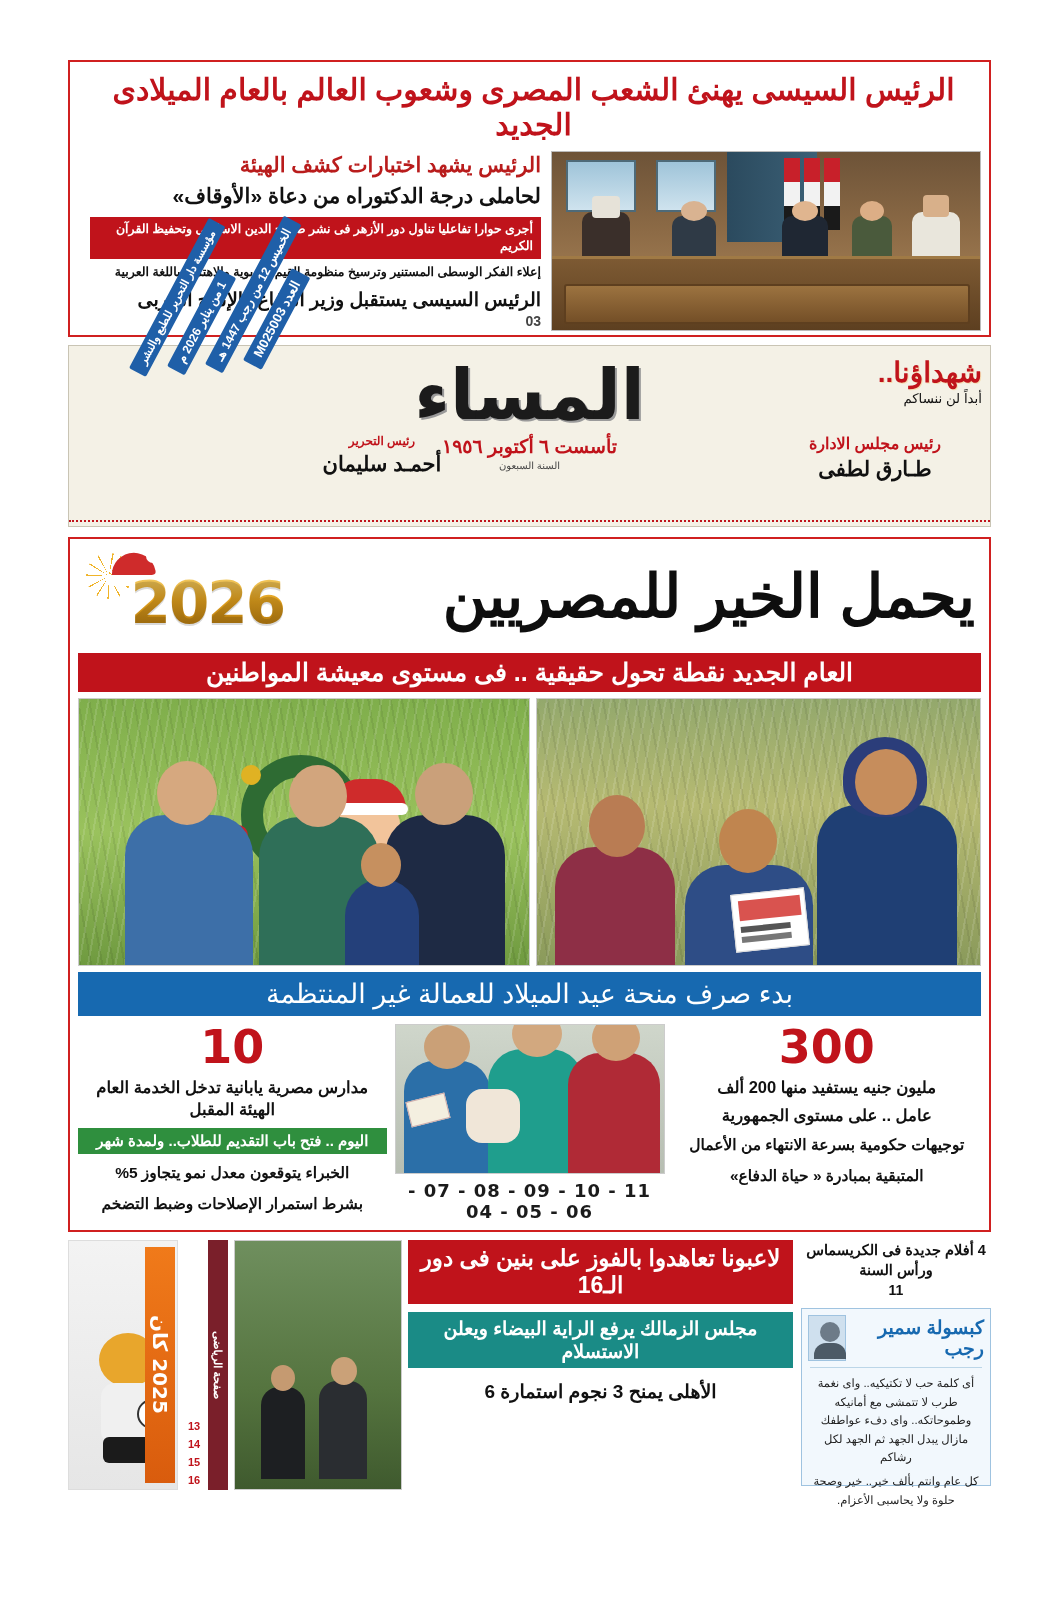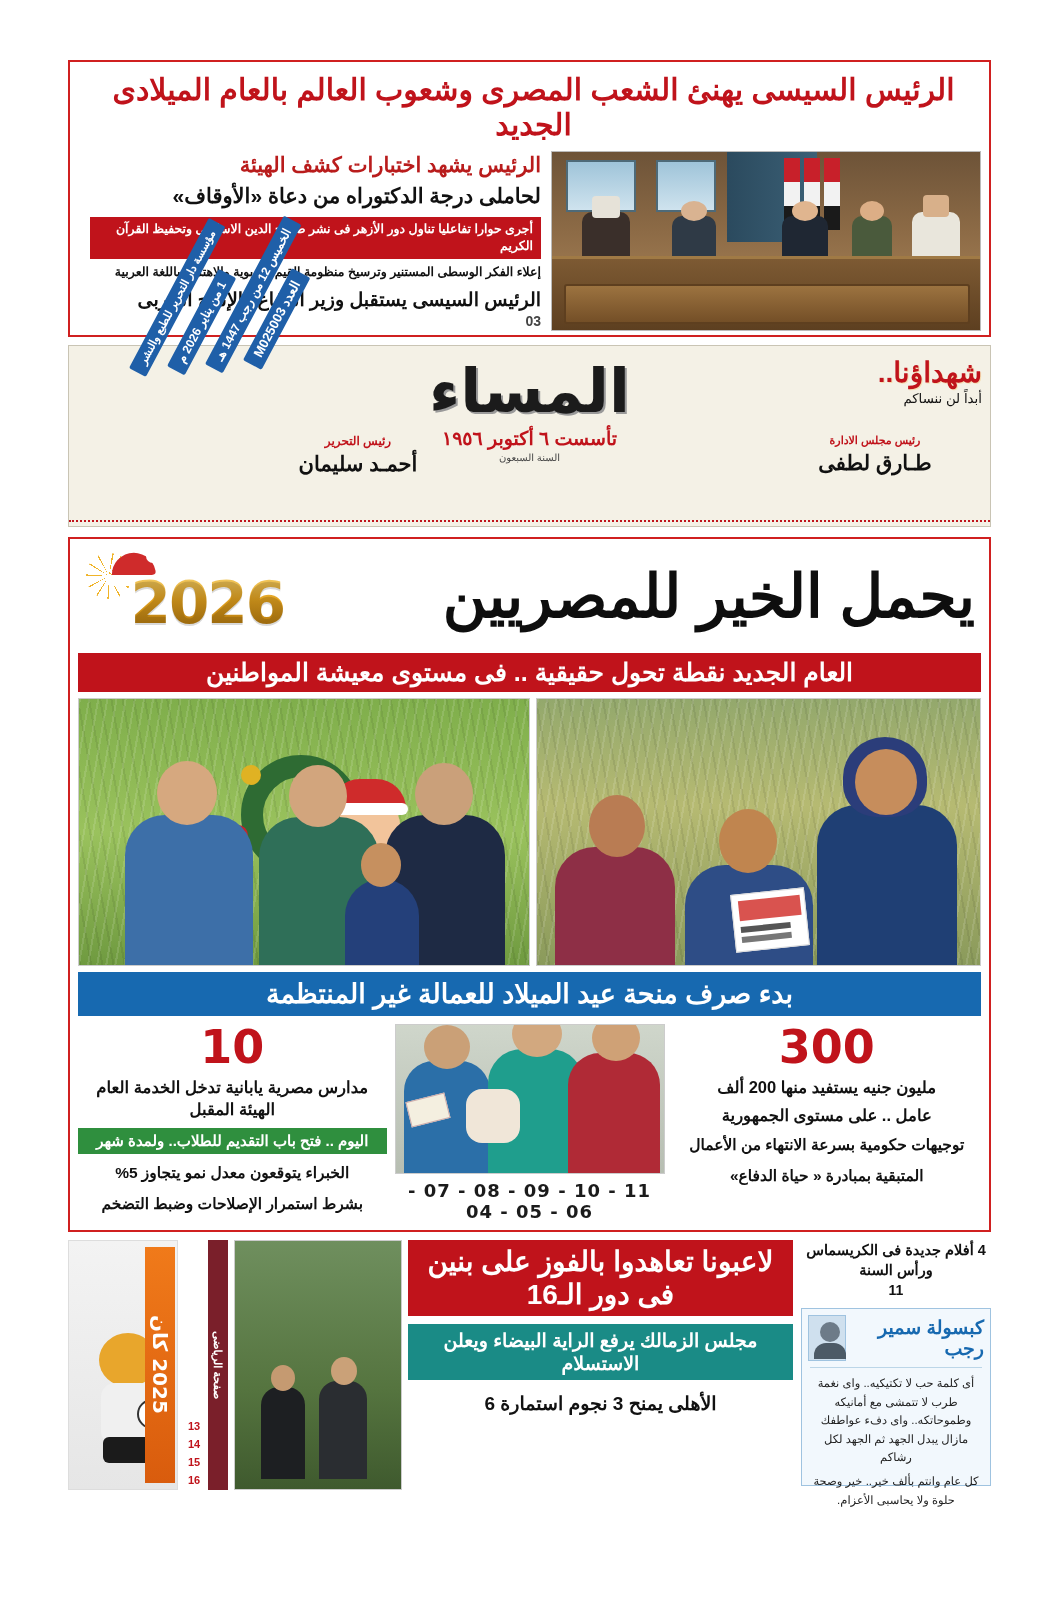--- a/index.html
+++ b/index.html
@@ -108,34 +108,34 @@
   .mast-left-badge {
     position: absolute; right: 8px; top: 10px; text-align: right;
   }
   .shohada {
     color: #c0131b; font-weight: bold; font-size: 28px; letter-spacing: -1px;
     text-shadow: 1px 1px 0 #f5deb3;
   }
   .mast-admin {
     position: absolute; right: 20px; top: 88px; text-align: center; width: 190px;
   }
-  .mast-admin .role { color: #c0131b; font-size: 11px; font-weight: bold; }
+  .mast-admin .role { color: #c0131b; font-size: 16px; font-weight: bold; }
   .mast-admin .name { font-size: 21px; font-weight: bold; letter-spacing: 2px; margin-top: 4px; }
   .mast-logo {
     position: absolute; left: 0; right: 0; margin: 0 auto; top: 18px; width: 300px; text-align: center;
   }
   .logo-word {
-    font-size: 61px; font-weight: bold; color: #1b1b1b; line-height: 0.9;
+    font-size: 70px; font-weight: bold; color: #1b1b1b; line-height: 0.9;
     text-shadow: 2px 2px 0 #9a9a9a;
     font-family: "DejaVu Sans", sans-serif;
   }
   .logo-found { color: #c0131b; font-size: 19px; font-weight: bold; margin-top: 8px; }
   .logo-year { color: #444; font-size: 10px; margin-top: 2px; }
   .mast-editor {
-    position: absolute; left: 194px; top: 88px; text-align: center; width: 190px;
+    position: absolute; left: 218px; top: 88px; text-align: center; width: 190px;
   }
   .mast-editor .role { color: #c0131b; font-size: 12px; font-weight: bold; }
   .mast-editor .name { font-size: 21px; font-weight: bold; letter-spacing: 2px; margin-top: 4px; }
   .mast-ribbons {
     position: absolute; left: 6px; top: 8px; width: 190px; height: 160px;
   }
   .ribbon {
     position: absolute; background: #1f5fa8; color: #fff; font-weight: bold;
     transform: rotate(-62deg); transform-origin: left top; white-space: nowrap;
     padding: 3px 10px; font-size: 12px; border-radius: 2px;
@@ -242,21 +242,21 @@
   .pr-w1h { right: 56px; bottom: 140px; width: 58px; height: 62px; background: #caa07a; }
   .pr-w2 { right: 150px; bottom: 0; width: 120px; height: 148px; background: #2f6f58; }
   .pr-w2h { right: 182px; bottom: 138px; width: 58px; height: 62px; background: #d2a57d; }
   .pr-w3 { right: 276px; bottom: 0; width: 128px; height: 150px; background: #3d6fa8; }
   .pr-w3h { right: 312px; bottom: 140px; width: 60px; height: 64px; background: #d6a87f; }
   .pr-kid { right: 110px; bottom: 0; width: 74px; height: 86px; background: #24407a; }
   .pr-kidh { right: 128px; bottom: 78px; width: 40px; height: 44px; background: #c6905f; }
 
   
   .blue-bar {
-    margin-top: 6px; background: #1769b0; color: #fff; font-weight: bold;
+    margin-top: 6px; background: #1769b0; color: #fff; font-weight: normal;
     font-size: 27px; text-align: center; padding: 6px 8px; letter-spacing: -0.5px;
   }
 
   
   .tri { display: flex; gap: 8px; margin-top: 8px; }
   .tri-col { flex: 1 1 0; }
   .tri-right { text-align: center; }
   .big-num {
     font-size: 46px; font-weight: bold; color: #c0131b; line-height: 1;
     font-family: "DejaVu Sans", sans-serif;
@@ -316,21 +316,21 @@
     flex: 0 0 168px; border: 1px solid #ccc; position: relative; overflow: hidden;
     background: linear-gradient(180deg,#6f8f5e 0%, #55743f 60%, #3f5a2e 100%);
   }
   .bot-photo .pp { position:absolute; bottom: 10px; border-radius: 18px 18px 0 0; }
   .bot-photo .pp1 { left: 26px; width: 44px; height: 92px; background: #1d1f22; }
   .bot-photo .pp1h { position:absolute; left: 36px; bottom: 98px; width: 24px; height: 26px; background: #c59a71; border-radius: 50%; }
   .bot-photo .pp2 { left: 84px; width: 48px; height: 98px; background: #2a2d31; }
   .bot-photo .pp2h { position:absolute; left: 96px; bottom: 104px; width: 26px; height: 28px; background: #caa178; border-radius: 50%; }
   .bot-content { flex: 1 1 auto; }
   .bot-red {
-    background: #c0131b; color: #fff; font-weight: bold; font-size: 28px;
+    background: #c0131b; color: #fff; font-weight: bold; font-size: 23px;
     padding: 5px 10px; text-align: center; letter-spacing: -0.5px;
   }
   .bot-teal {
     background: #1a8b86; color: #fff; font-weight: bold; font-size: 19px;
     padding: 5px 10px; text-align: center; margin-top: 8px; letter-spacing: -0.5px;
   }
   .bot-line {
     font-size: 19px; font-weight: bold; text-align: center; margin-top: 12px; color: #111;
   }
   .bot-left {

